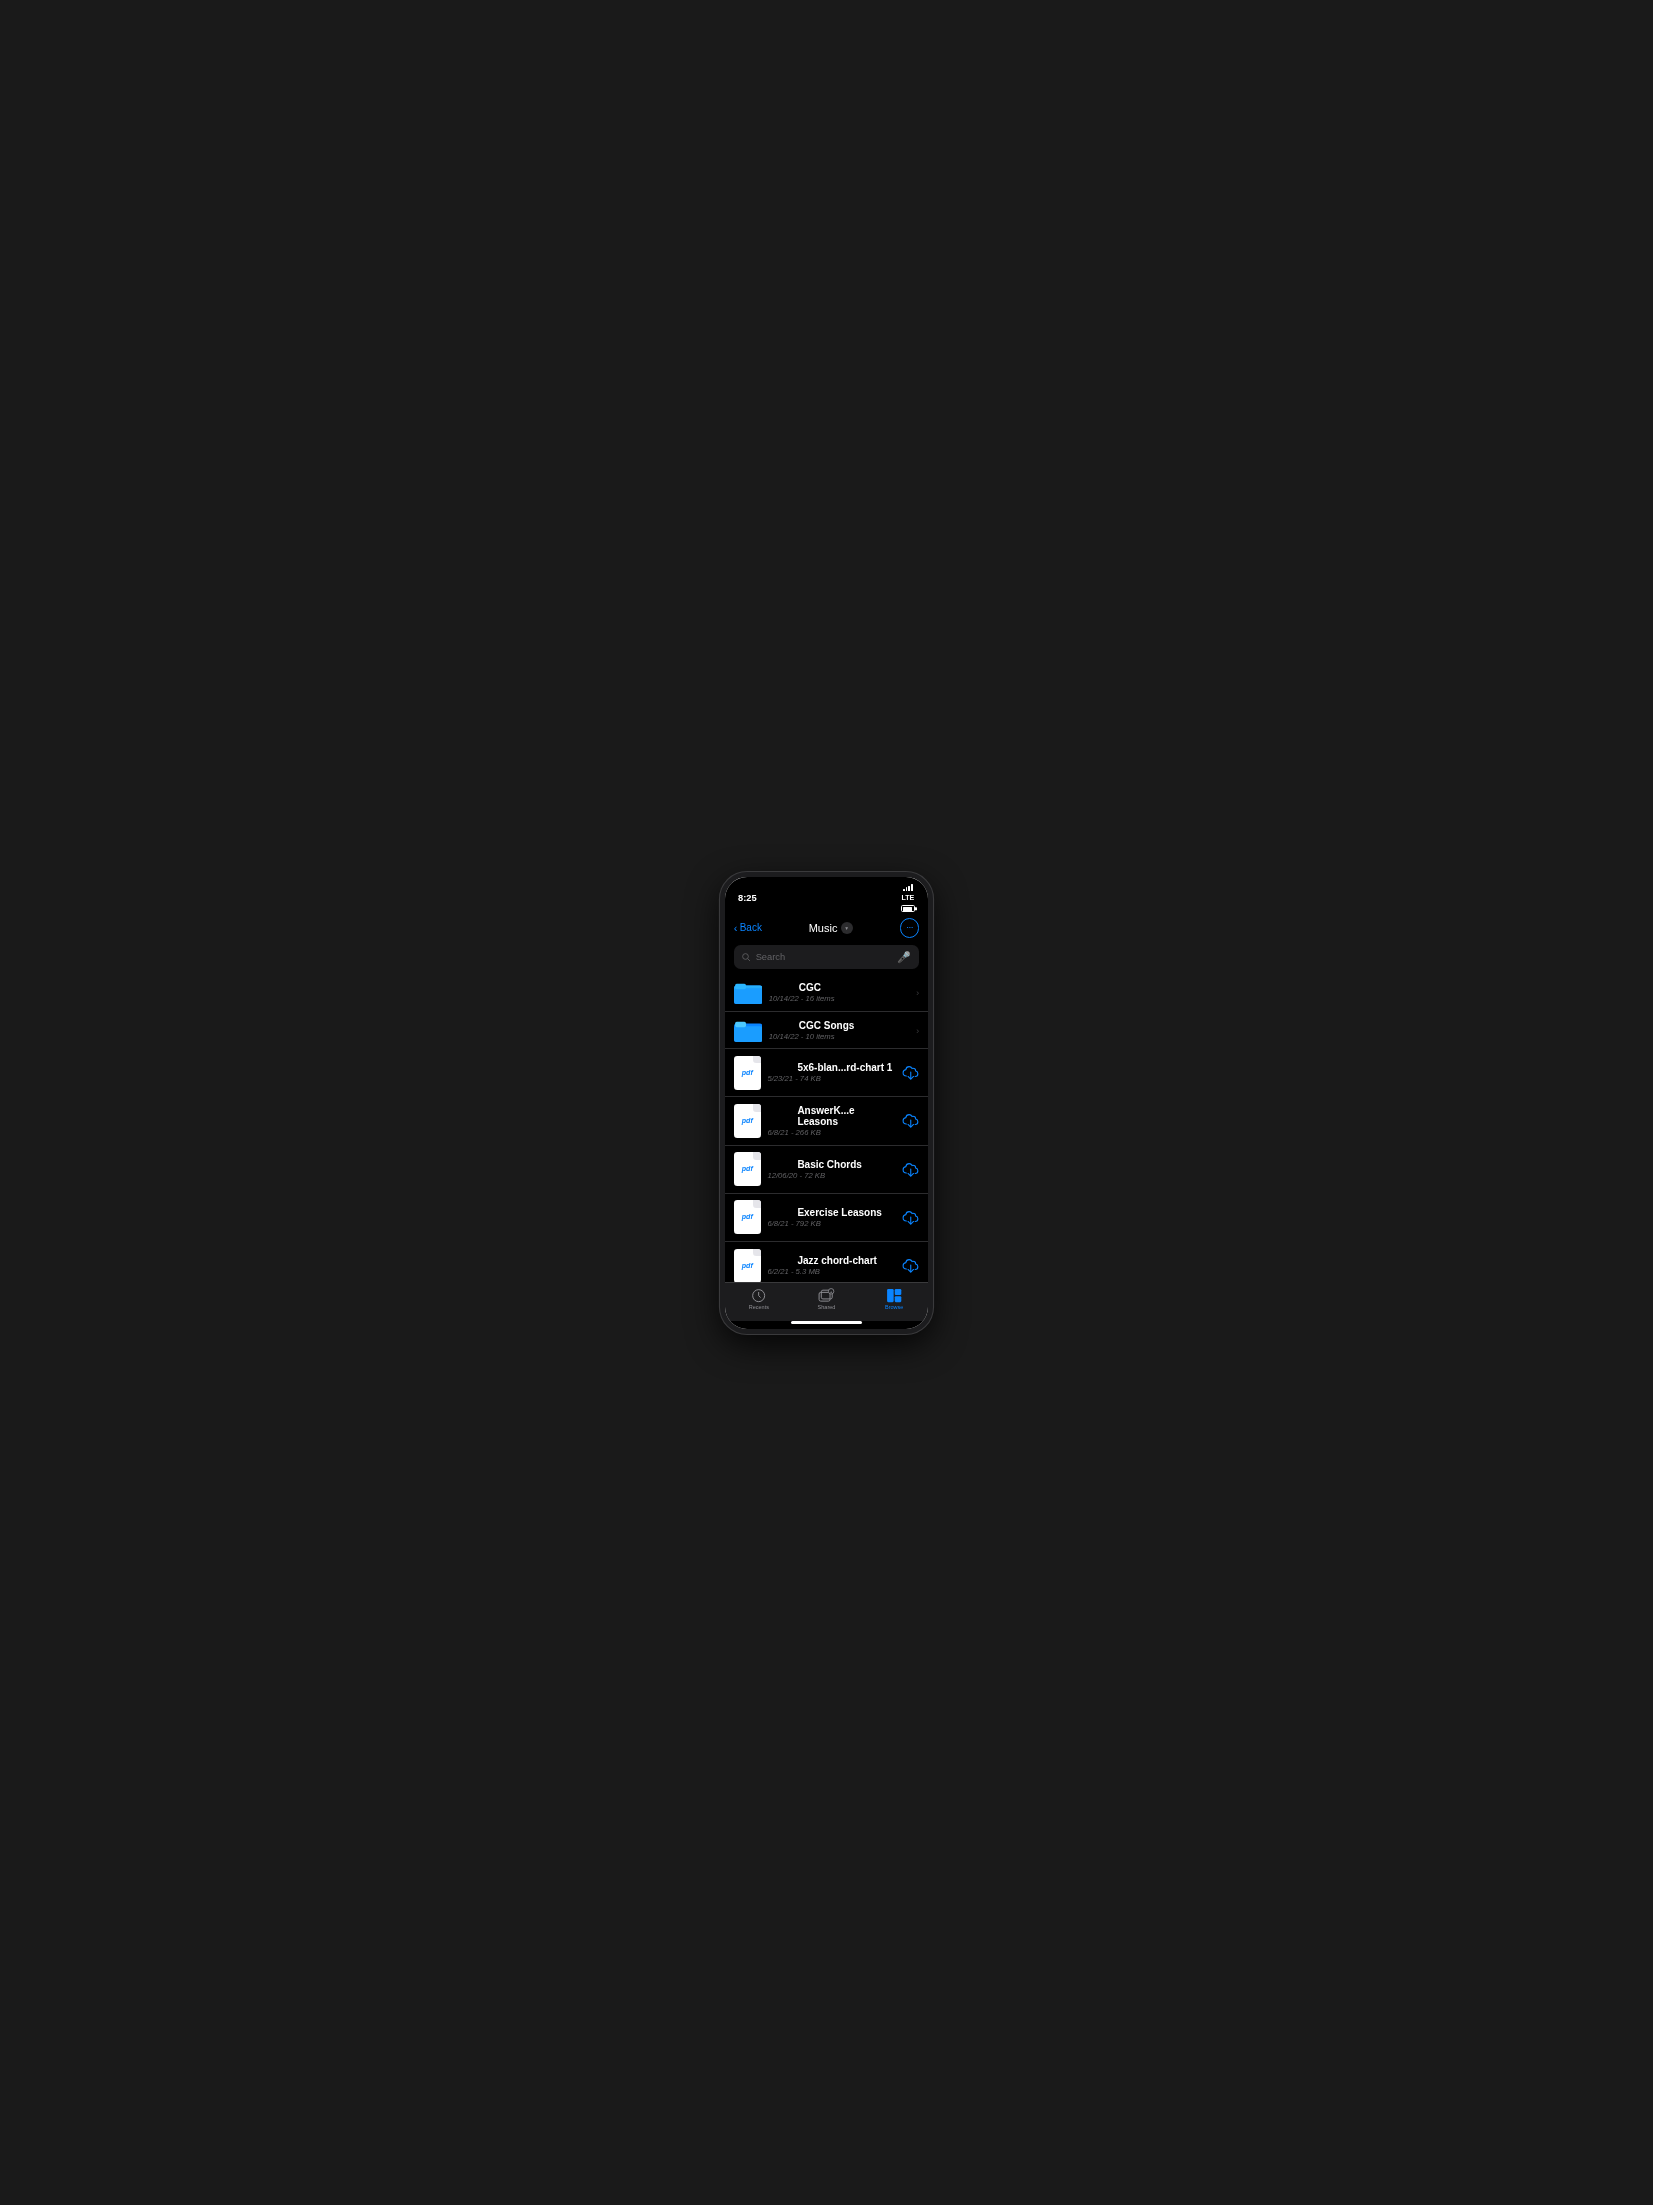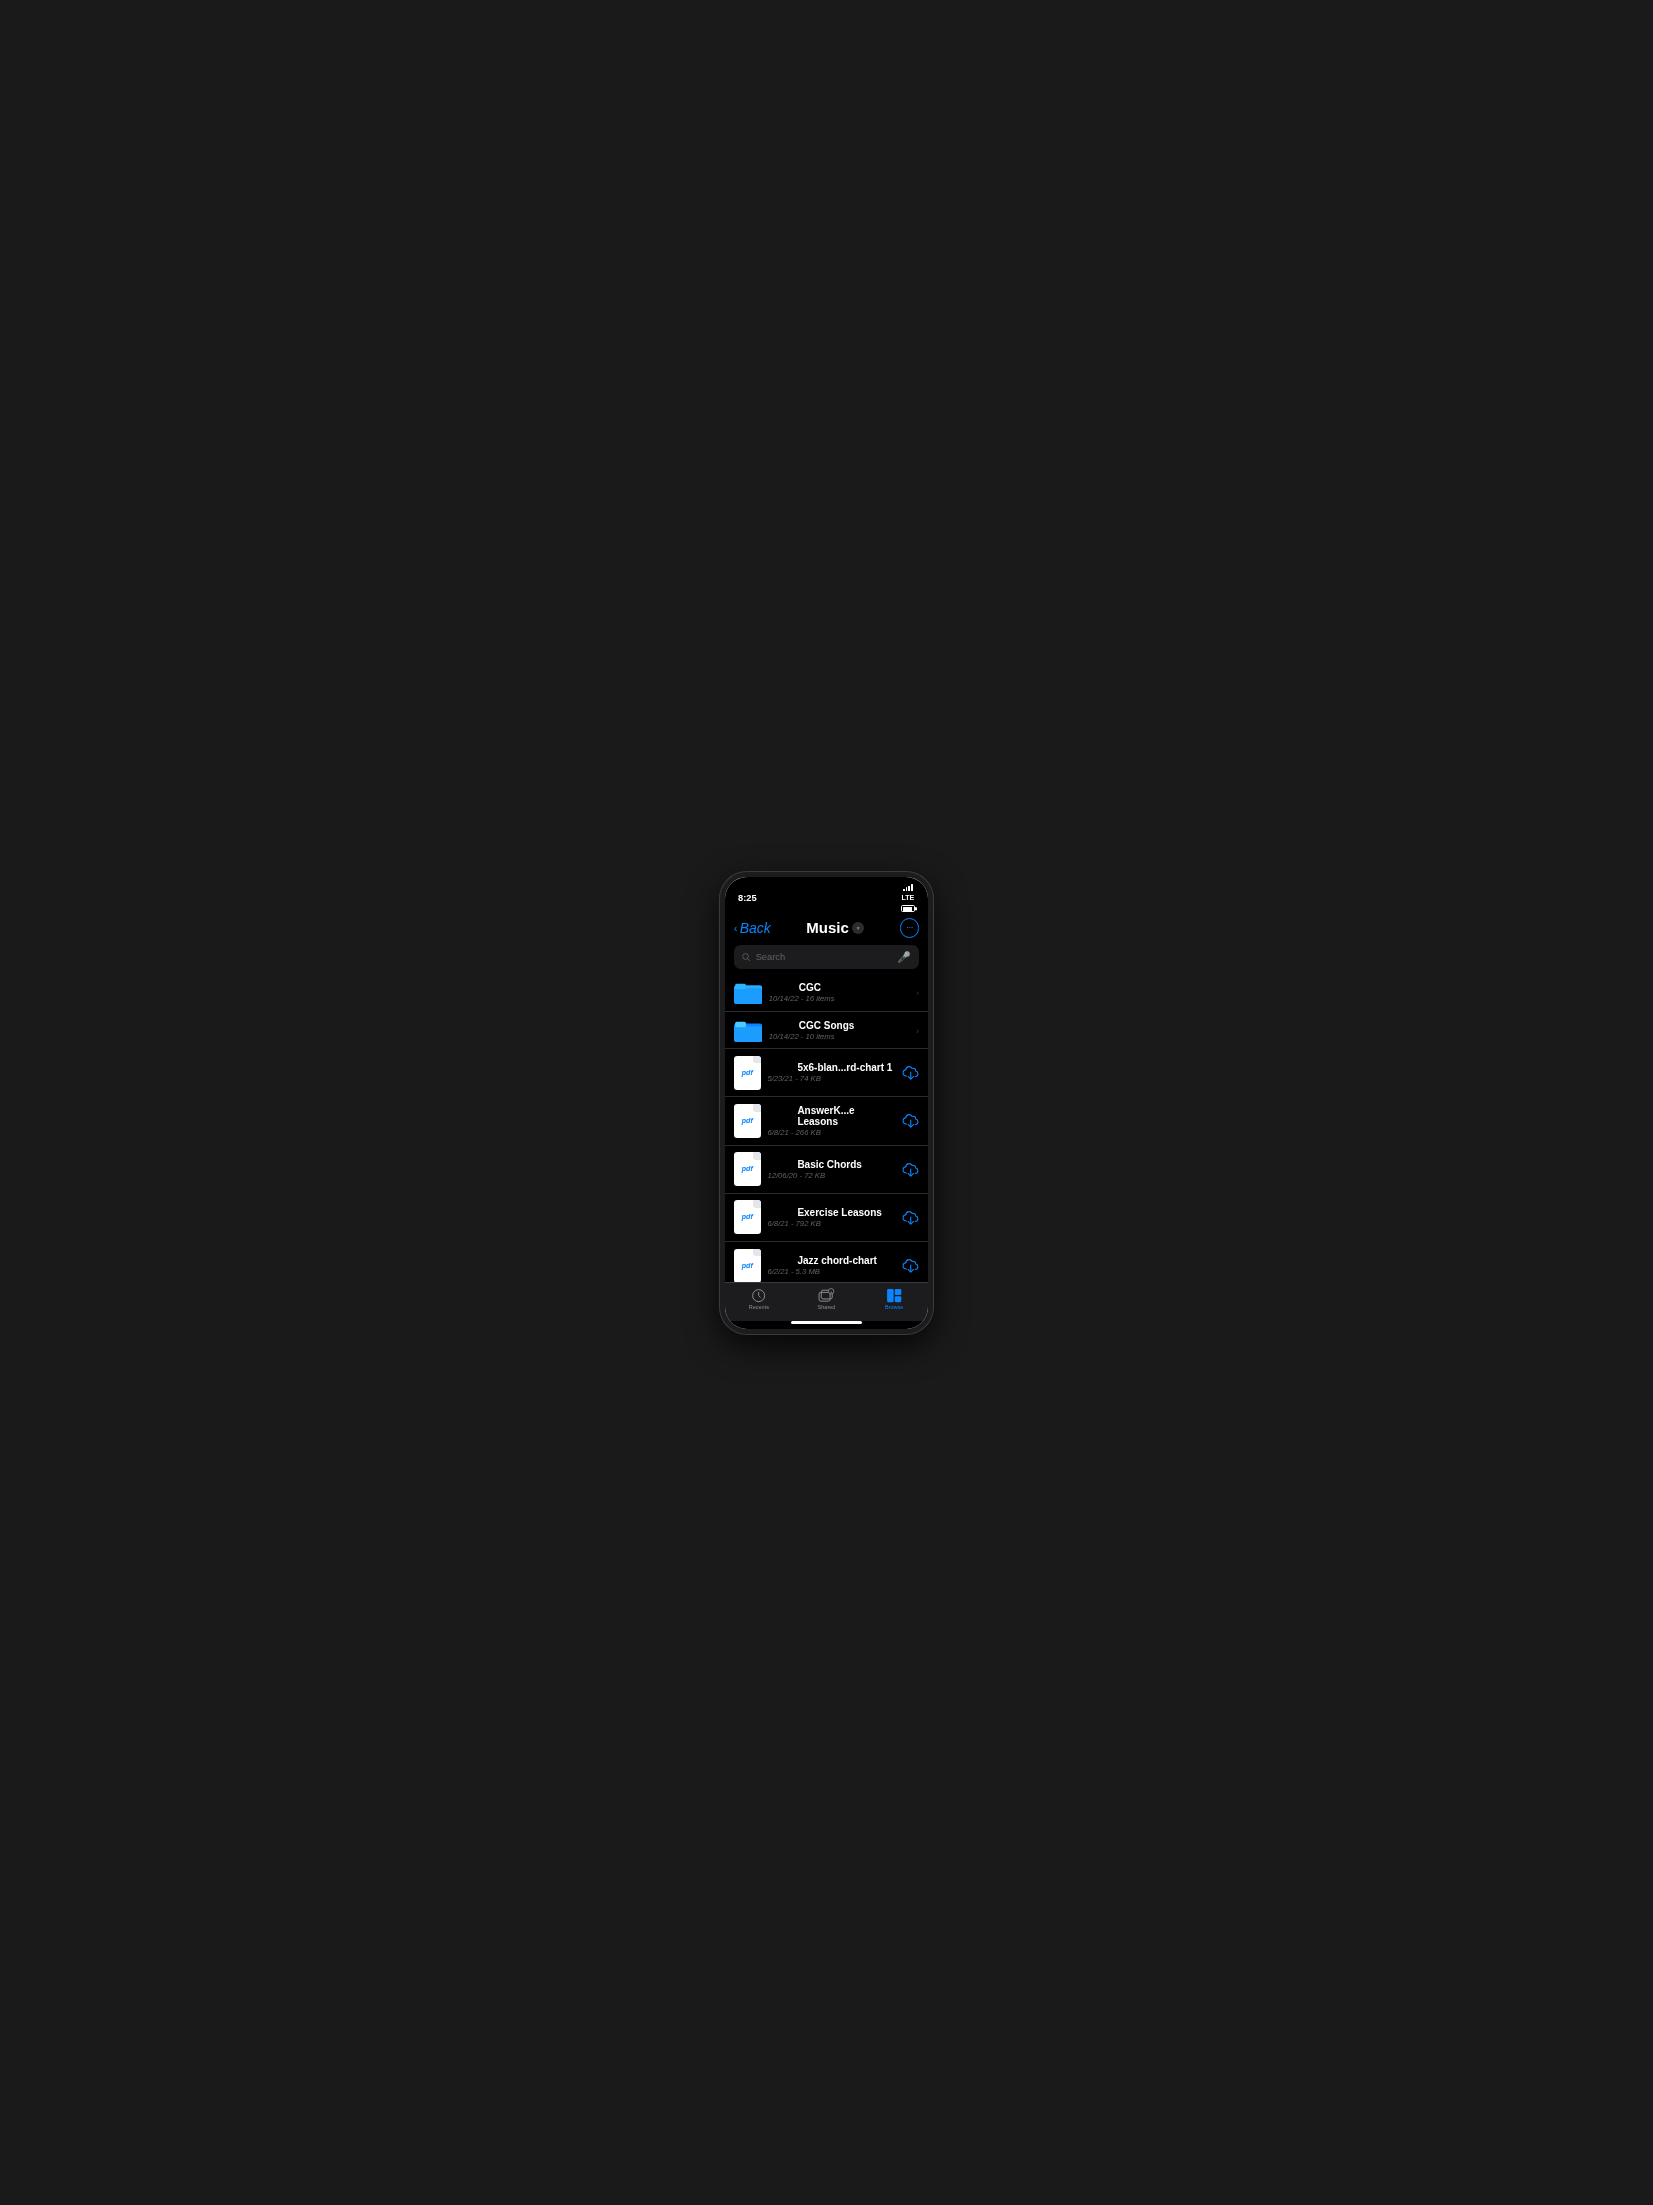--- a/index.html
+++ b/index.html
@@ -119,34 +119,33 @@
       font-size: 9.8px;
       cursor: pointer;
     }
 
     .back-chevron {
       font-size: 11px;
       font-weight: 300;
     }
 
     .back-label {
-      font-size: 14px;
-      font-style: italic;
+      font-size: 10px;
     }
 
     .nav-title-container {
       display: flex;
       align-items: center;
       gap: 3.3px;
     }
 
     .nav-title {
       color: #fff;
-      font-size: 15px;
-      font-weight: 700;
+      font-size: 11px;
+      font-weight: 400;
     }
 
     .title-dropdown {
       width: 12px;
       height: 12px;
       background: #2c2c2e;
       border-radius: 50%;
       display: flex;
       align-items: center;
       justify-content: center;

